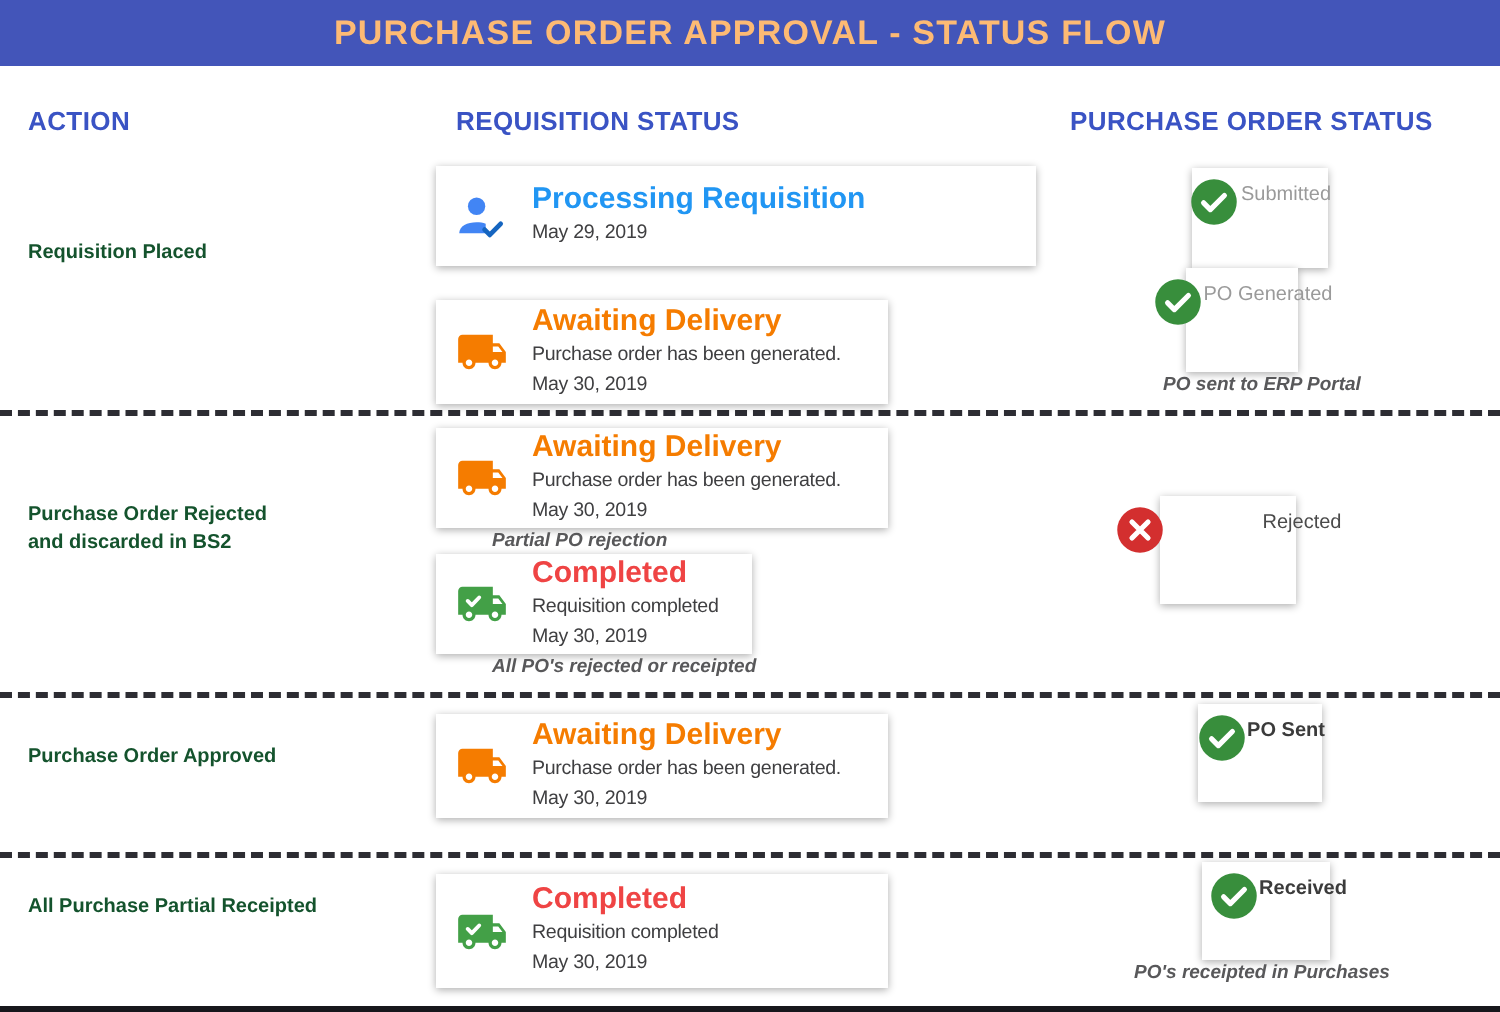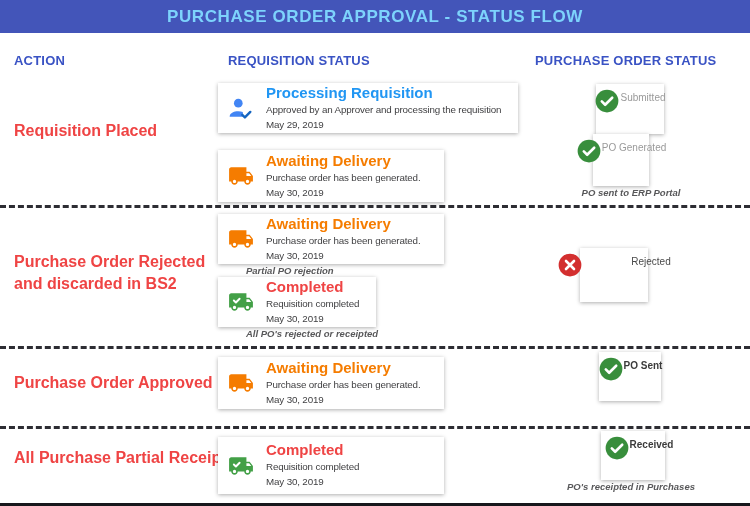--- a/index.html
+++ b/index.html
@@ -3,29 +3,29 @@
 <meta charset="utf-8">
 <style>
   html,body{margin:0;padding:0;background:#fff;}
   .stage{
     position:relative;width:750px;height:506px;background:#fff;
     font-family:"Liberation Sans",sans-serif;overflow:hidden;box-sizing:border-box;
     border-bottom:3px solid #17171c;
   }
   .banner{
     position:absolute;left:0;top:0;width:750px;height:33px;background:#4355B9;
-    color:#7dd3fc;display:flex;align-items:center;justify-content:center;
+    color:#fdba74;display:flex;align-items:center;justify-content:center;
     font-weight:bold;font-size:17px;letter-spacing:.6px;
   }
   .col-head{
     position:absolute;top:53px;font-weight:bold;font-size:13px;color:#3A53C4;letter-spacing:.2px;
   }
   .dash{position:absolute;left:0;width:750px;height:0;border-top:3px dashed #2d2d33;}
   .action{
-    position:absolute;left:14px;font-weight:bold;font-size:16px;color:#ef4444;line-height:1.4;white-space:nowrap;
+    position:absolute;left:14px;font-weight:bold;font-size:10px;color:#14532d;line-height:1.4;white-space:nowrap;
   }
   .card{
     position:absolute;background:#fff;box-shadow:0 1px 4px rgba(0,0,0,.32);
     display:flex;align-items:center;padding:6px 10px;box-sizing:border-box;
   }
   .card .cicon{width:26px;height:26px;flex:0 0 26px;margin-right:12px;}
   .card .cicon svg{width:26px;height:26px;display:block;}
   .card-title{font-weight:bold;font-size:15px;margin-bottom:2px;white-space:nowrap;}
   .t-blue{color:#2196F3;} .t-orange{color:#F57C00;} .t-green:{color:#43A047;}
   .t-green{color:#ef4444;}
@@ -73,21 +73,20 @@
   <div class="card" style="left:218px;top:83px;width:300px;height:50px;">
     <span class="cicon">
       <svg viewBox="0 0 24 24">
         <circle cx="9.5" cy="7.5" r="4" fill="#4285F4"></circle>
         <path d="M1.5 20c0-3.4 3.7-5.1 8-5.1 1.5 0 3 .2 4.2.7V20H1.5z" fill="#4285F4"></path>
         <path d="M13.2 18.3l2.4 2.4 5-5.1" stroke="#1565C0" stroke-width="2.2" fill="none" stroke-linecap="round" stroke-linejoin="round"></path>
       </svg>
     </span>
     <div>
       <div class="card-title t-blue">Processing Requisition</div>
-      <div class="card-desc">Approved by an Approver and processing the requisition</div>
       <div class="card-date">May 29, 2019</div>
     </div>
   </div>
 
   <div class="card" style="left:218px;top:150px;width:226px;height:52px;">
     <span class="cicon">
       <svg viewBox="0 0 24 24">
           <path fill="#F57C00" d="M20 8h-3V4H3c-1.1 0-2 .9-2 2v11h2c0 1.66 1.34 3 3 3s3-1.34 3-3h6c0 1.66 1.34 3 3 3s3-1.34 3-3h2v-5l-3-4zM6 18.5c-.83 0-1.5-.67-1.5-1.5s.67-1.5 1.5-1.5 1.5.67 1.5 1.5-.67 1.5-1.5 1.5zm13.5-9l1.96 2.5H17V9.5h2.5zm-1.5 9c-.83 0-1.5-.67-1.5-1.5s.67-1.5 1.5-1.5 1.5.67 1.5 1.5-.67 1.5-1.5 1.5z"></path>
         </svg>
     </span>

